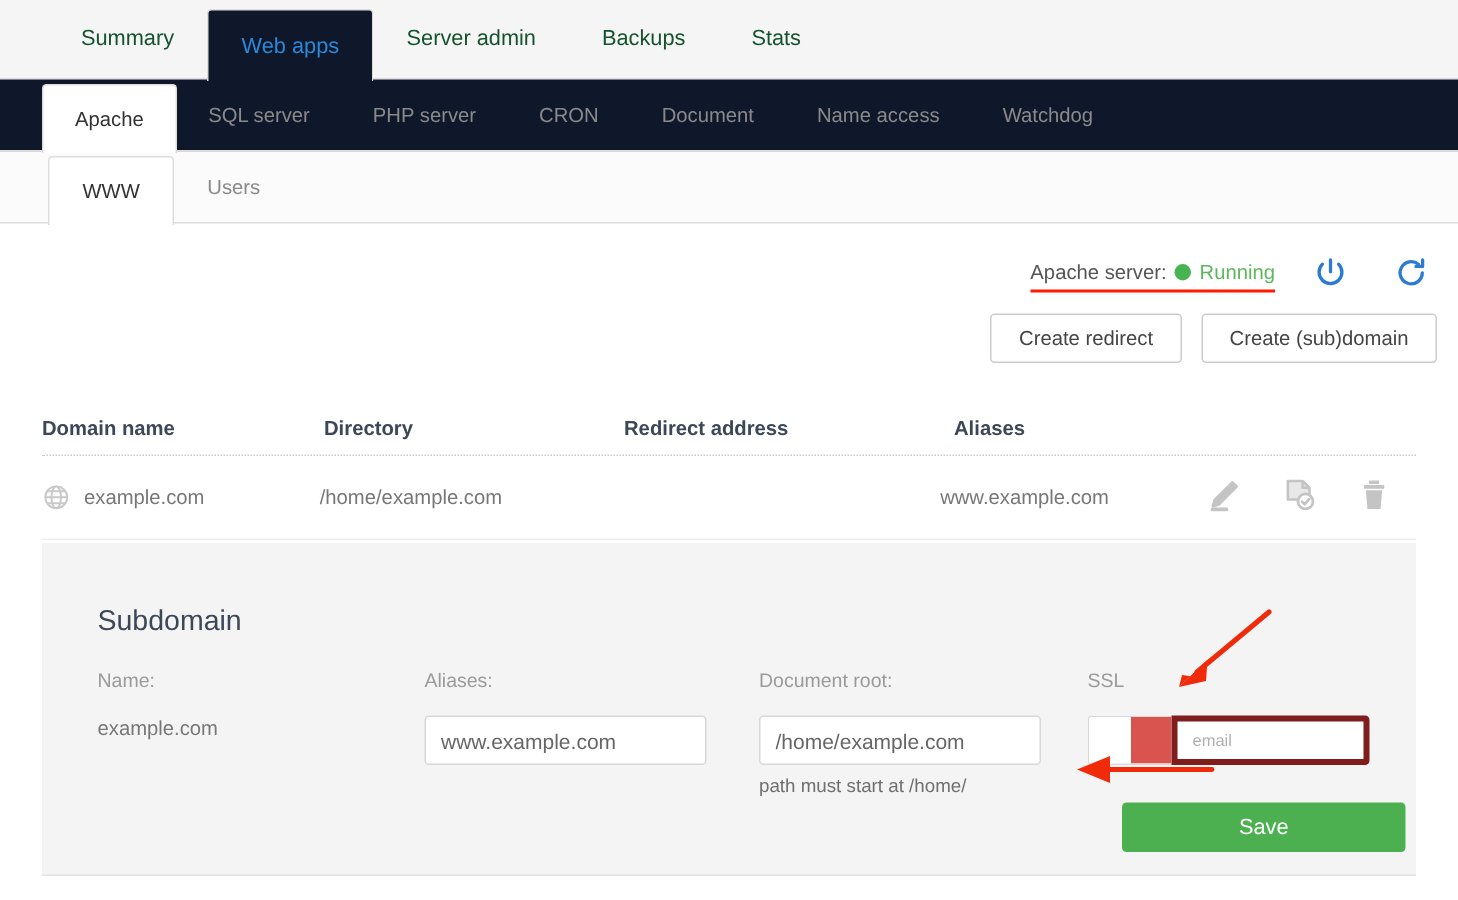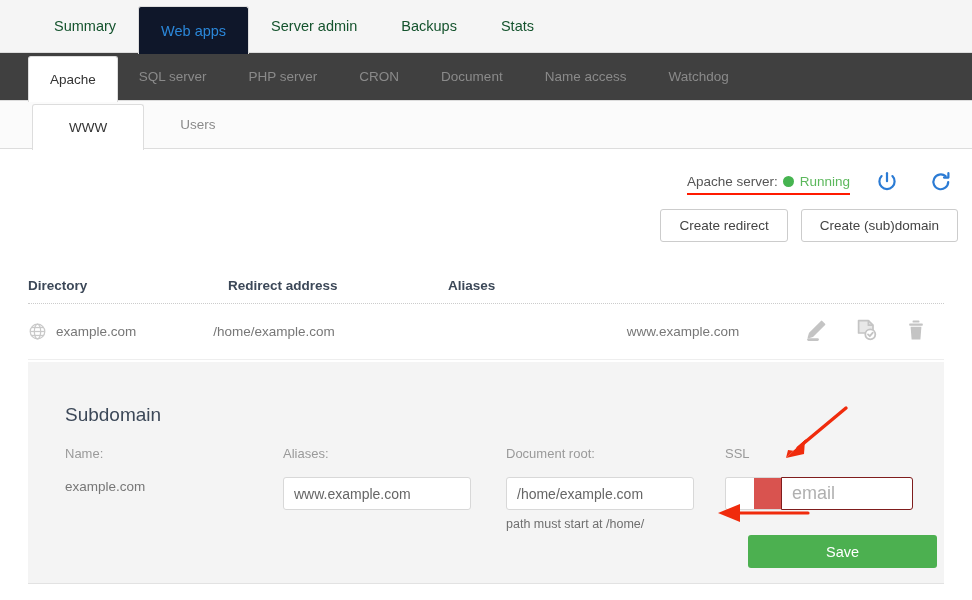--- a/index.html
+++ b/index.html
@@ -28,21 +28,21 @@
     border-left: 1px solid #dddddd; border-right: 1px solid #dddddd;
     border-top: 1px solid #dddddd;
     height: 48px; line-height: 48px; margin-bottom: -1px;
     border-top-left-radius: 3px; border-top-right-radius: 3px;
     position: relative; z-index: 4;
   }
 
   
   .tabrow2 {
     position: absolute; left: 0; top: 53px; width: 972px; height: 48px;
-    background: #404040;
+    background: #0f172a;
     border-bottom: 1px solid #dddddd;
   }
   .tabrow2 .tabs { display: flex; align-items: flex-end; height: 48px; padding-left: 28px; }
   .t2 {
     font-size: 13.5px; color: #8a8a8a; padding: 0 21px; height: 48px;
     line-height: 48px; cursor: pointer; white-space: nowrap;
     background: transparent; border: 0; font-family: "Liberation Sans", sans-serif;
   }
   .t2.active {
     background: #ffffff; color: #333333;
@@ -54,21 +54,21 @@
   }
 
   
   .tabrow3 {
     position: absolute; left: 0; top: 101px; width: 972px; height: 48px;
     background: #fbfbfb;
     border-bottom: 1px solid #dddddd;
   }
   .tabrow3 .tabs { display: flex; align-items: flex-end; height: 48px; padding-left: 32px; }
   .t3 {
-    font-size: 13.5px; color: #8a8a8a; padding: 0 36px; height: 48px;
+    font-size: 13.5px; color: #8a8a8a; padding: 0 22px; height: 48px;
     line-height: 48px; cursor: pointer; white-space: nowrap;
     background: transparent; border: 0; font-family: "Liberation Sans", sans-serif;
   }
   .t3.active {
     background: #ffffff; color: #333333;
     border-left: 1px solid #dddddd; border-right: 1px solid #dddddd;
     border-top: 1px solid #dddddd;
     height: 46px; line-height: 46px; margin-bottom: -1px;
     border-top-left-radius: 3px; border-top-right-radius: 3px;
     position: relative; z-index: 2;
@@ -169,23 +169,23 @@
   
   .ssl-group { display: flex; align-items: stretch; }
   .ssl-toggle {
     width: 56px; height: 33px; border: 1px solid #d8d8d8; border-right: 0;
     border-top-left-radius: 3px; border-bottom-left-radius: 3px;
     background: #ffffff; cursor: pointer; padding: 0; display: flex; overflow: hidden;
   }
   .ssl-toggle .knob-off { width: 50%; background: #ffffff; }
   .ssl-toggle .knob-on  { width: 50%; background: #d9534f; }
   .ssl-email {
-    width: 132px; height: 33px; border: 1px solid #7f1d1d;
+    width: 132px; height: 33px; border: 4px solid #7f1d1d;
     border-top-right-radius: 3px; border-bottom-right-radius: 3px;
-    background: #ffffff; font-size: 18px; color: #666666; padding: 0 10px;
+    background: #ffffff; font-size: 11px; color: #666666; padding: 0 10px;
     font-family: "Liberation Sans", sans-serif; outline: none;
   }
   .ssl-email::placeholder { color: #b0b0b0; }
 
   .btn-save {
     position: absolute; left: 720px; top: 173px; width: 189px; height: 33px;
     background: #4cb050; border: 0; border-radius: 3px; color: #ffffff;
     font-size: 14.5px; cursor: pointer; font-family: "Liberation Sans", sans-serif;
   }
 
@@ -255,20 +255,21 @@
     </button>
   </div>
 
   <div class="actionbar">
     <button class="btn-outline">Create redirect</button>
     <button class="btn-outline">Create (sub)domain</button>
   </div>
 
   <div class="table">
     <div class="thead">
+      <div class="th c-domain">Domain name</div>
       <div class="th c-dir">Directory</div>
       <div class="th c-redir">Redirect address</div>
       <div class="th c-alias">Aliases</div>
       <div class="th c-act"></div>
     </div>
 
     <div class="trow">
       <div class="td c-domain">
         <span class="globe">
           <svg width="19" height="19" viewBox="0 0 24 24" fill="none" stroke="#c9c9c9" stroke-width="1.6">

